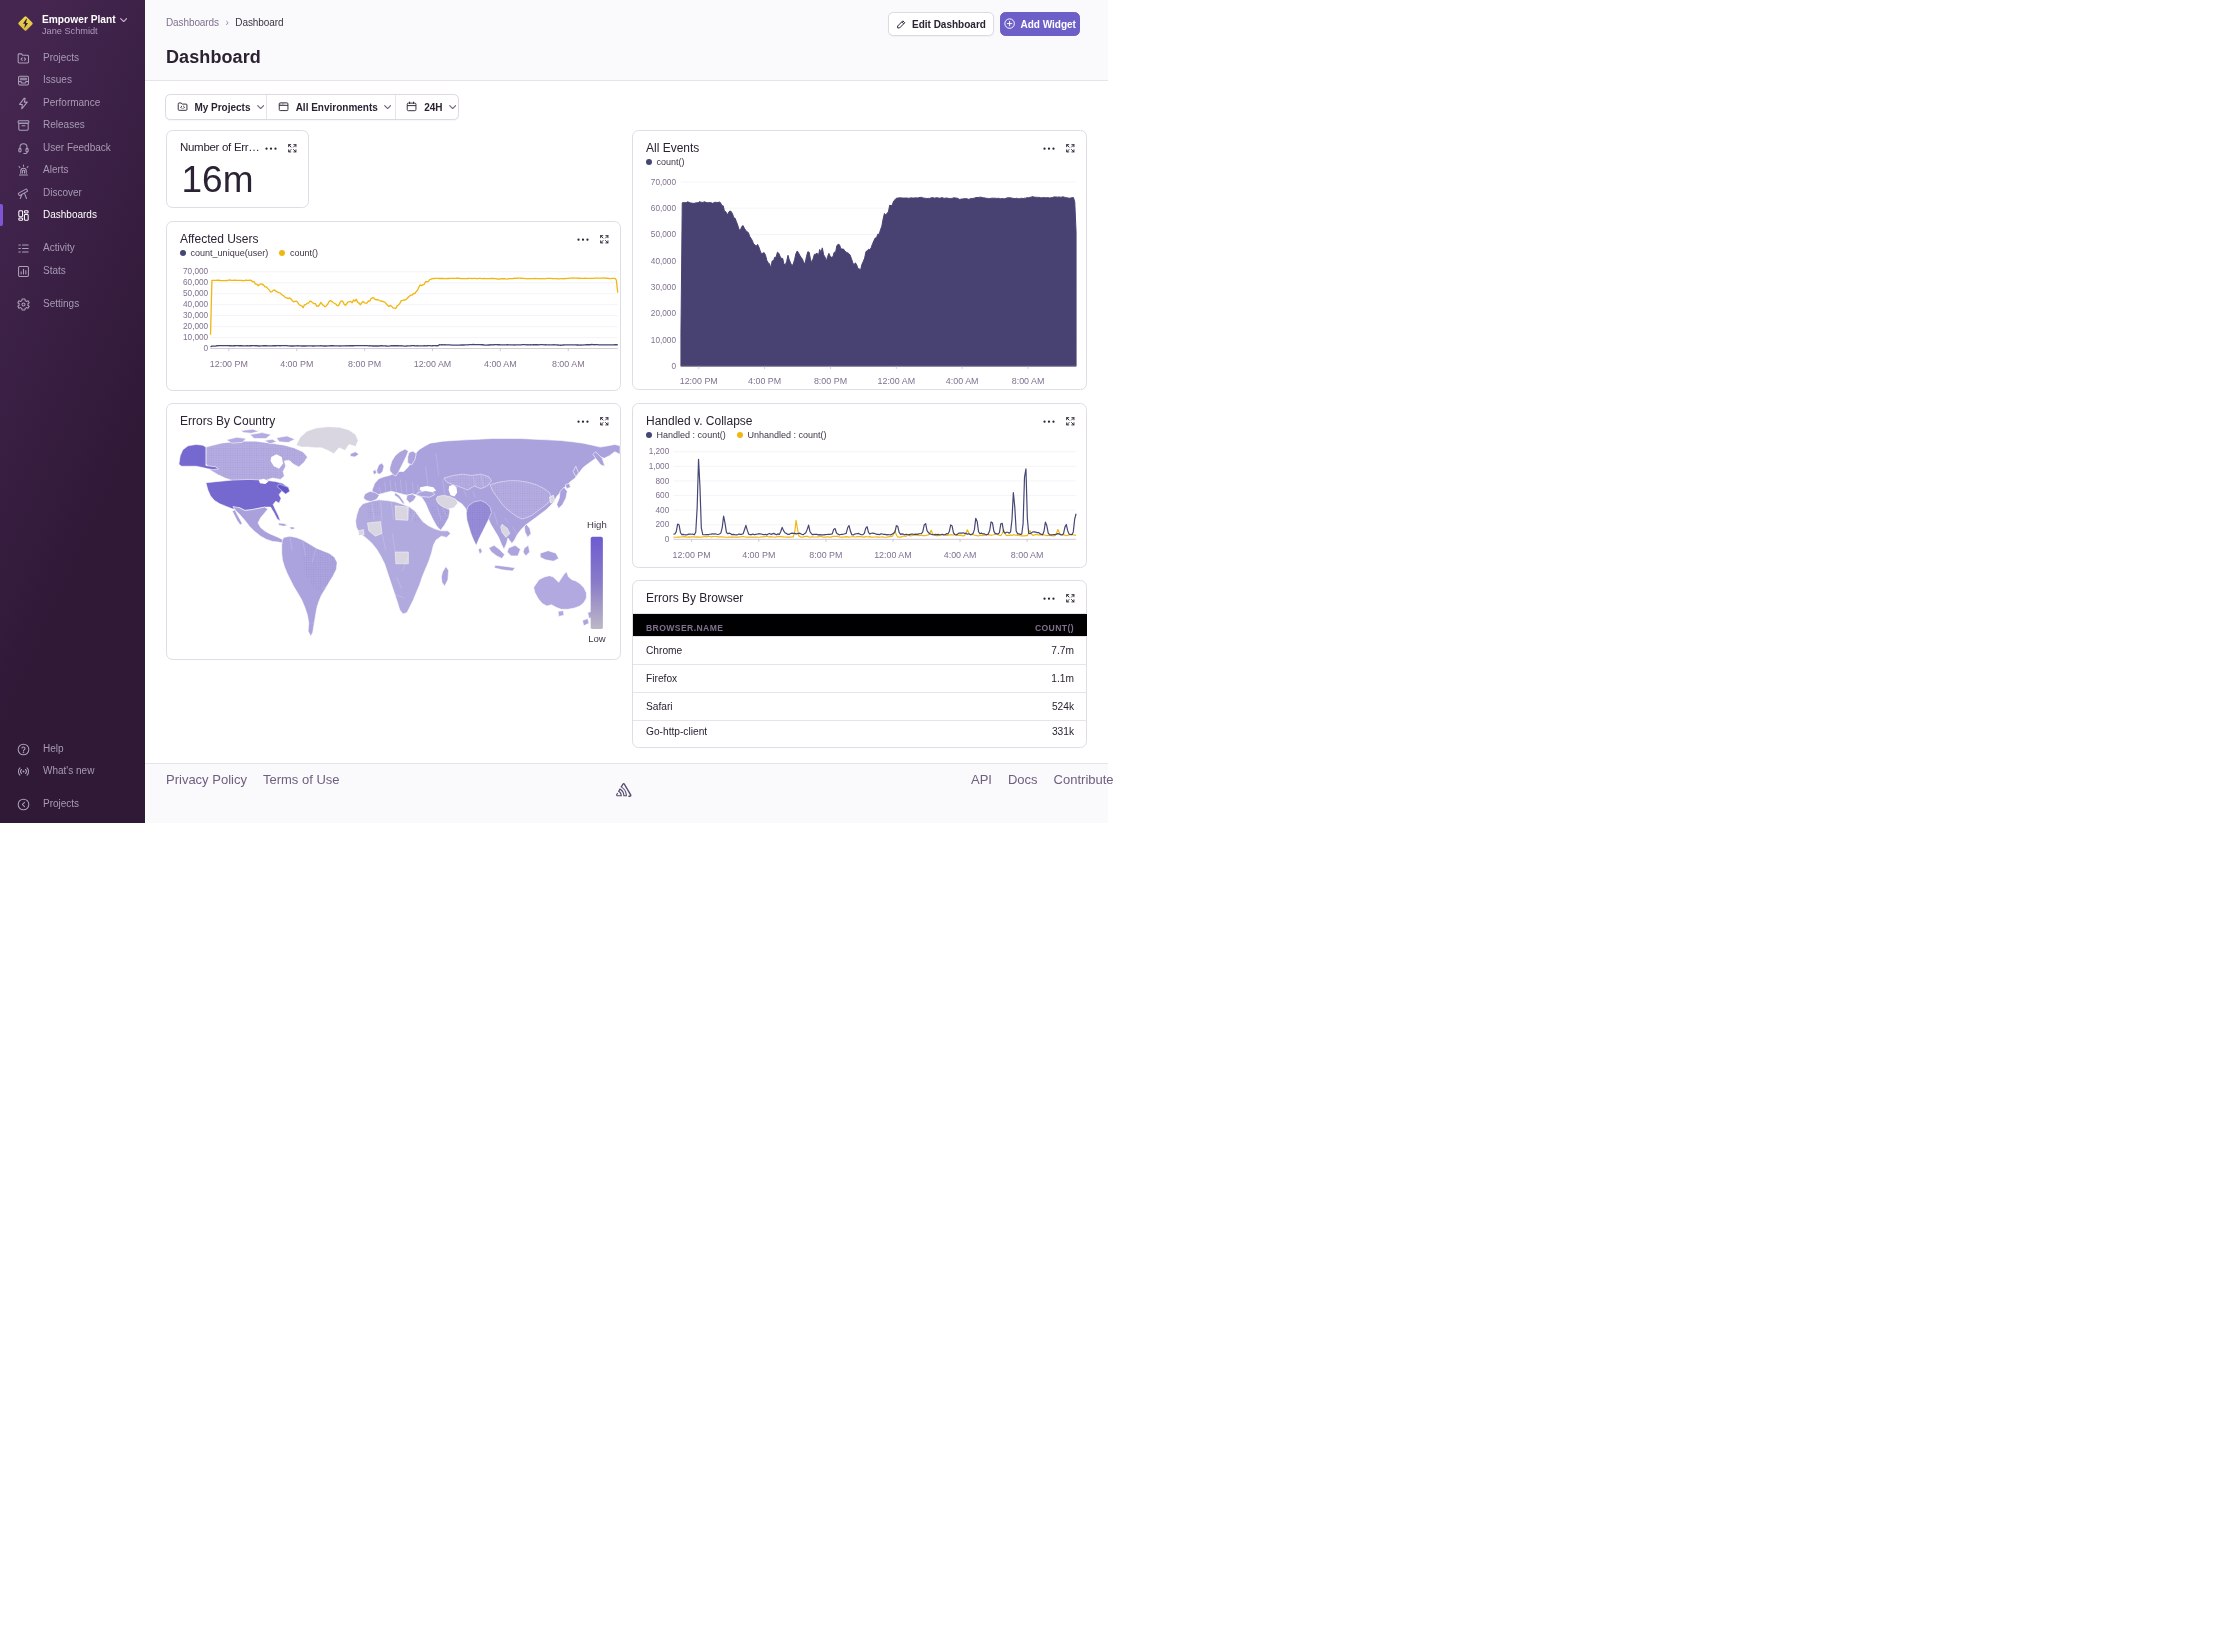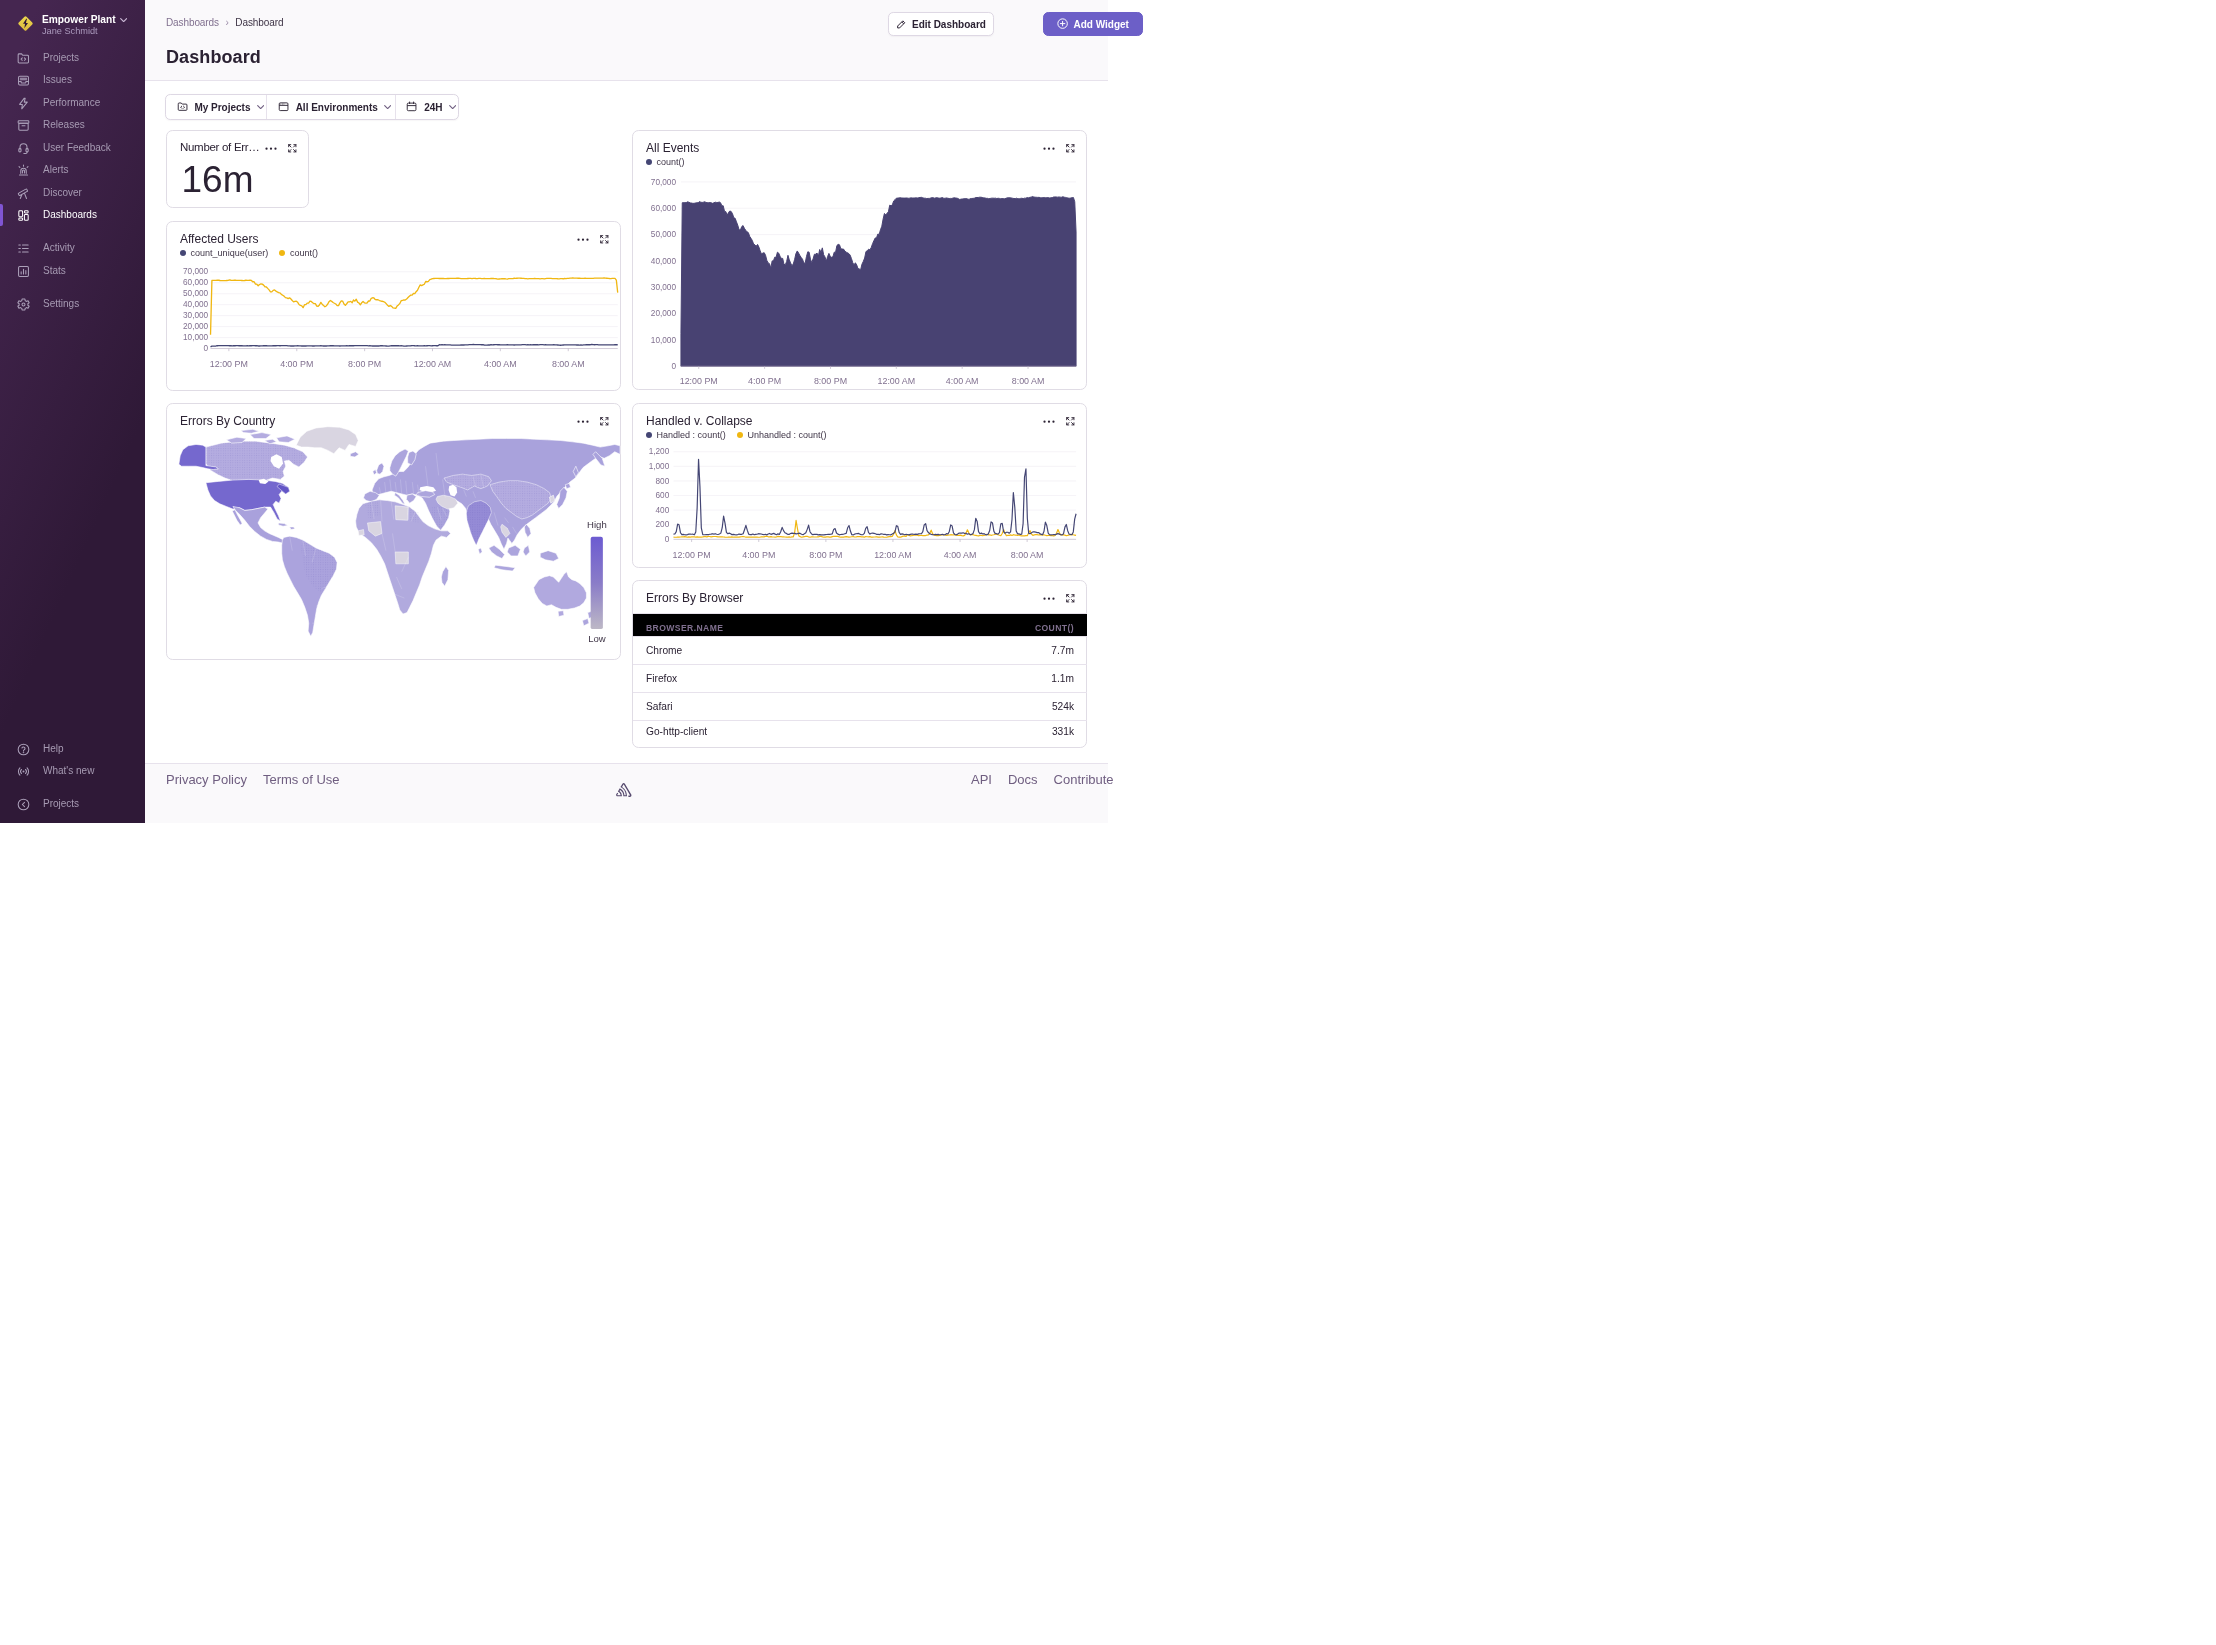--- a/index.html
+++ b/index.html
@@ -183,21 +183,21 @@
 <div class="main">
   <div class="header">
     <div class="crumbs">Dashboards<span class="sep">›</span><span class="cur">Dashboard</span></div>
     <div class="ptitle">Dashboard</div>
     <div class="btn white" style="left:743px;width:106px">
       <svg width="10.6" height="10.6" viewBox="0 0 16 16" fill="none" stroke="#2B2233" stroke-width="1.5" stroke-linejoin="round">
           <path d="M2.5 10.6 L10.3 2.8 l2.9 2.9 L5.4 13.5 H2.5 v-2.9 Z"></path>
           <path d="M8.7 4.4 l2.9 2.9"></path>
         </svg>
       Edit Dashboard</div>
-    <div class="btn purple" style="left:898px;width:100px">
+    <div class="btn purple" style="left:855px;width:80px">
       <svg width="11.2" height="11.2" viewBox="0 0 17 17" fill="none" stroke="#fff" stroke-width="1.5">
           <circle cx="8.5" cy="8.5" r="7.2"></circle>
           <path d="M8.5 5.1v6.8M5.1 8.5h6.8" stroke-linecap="round"></path>
         </svg>
       Add Widget</div>
   </div>
 
   <div class="fbar">
     <div class="fseg" style="width:101px;padding-left:10.6px">
       <svg width="11.2" height="11.2" viewBox="0 0 18 18" fill="none" stroke="#2B2233" stroke-width="1.5" stroke-linejoin="round">

